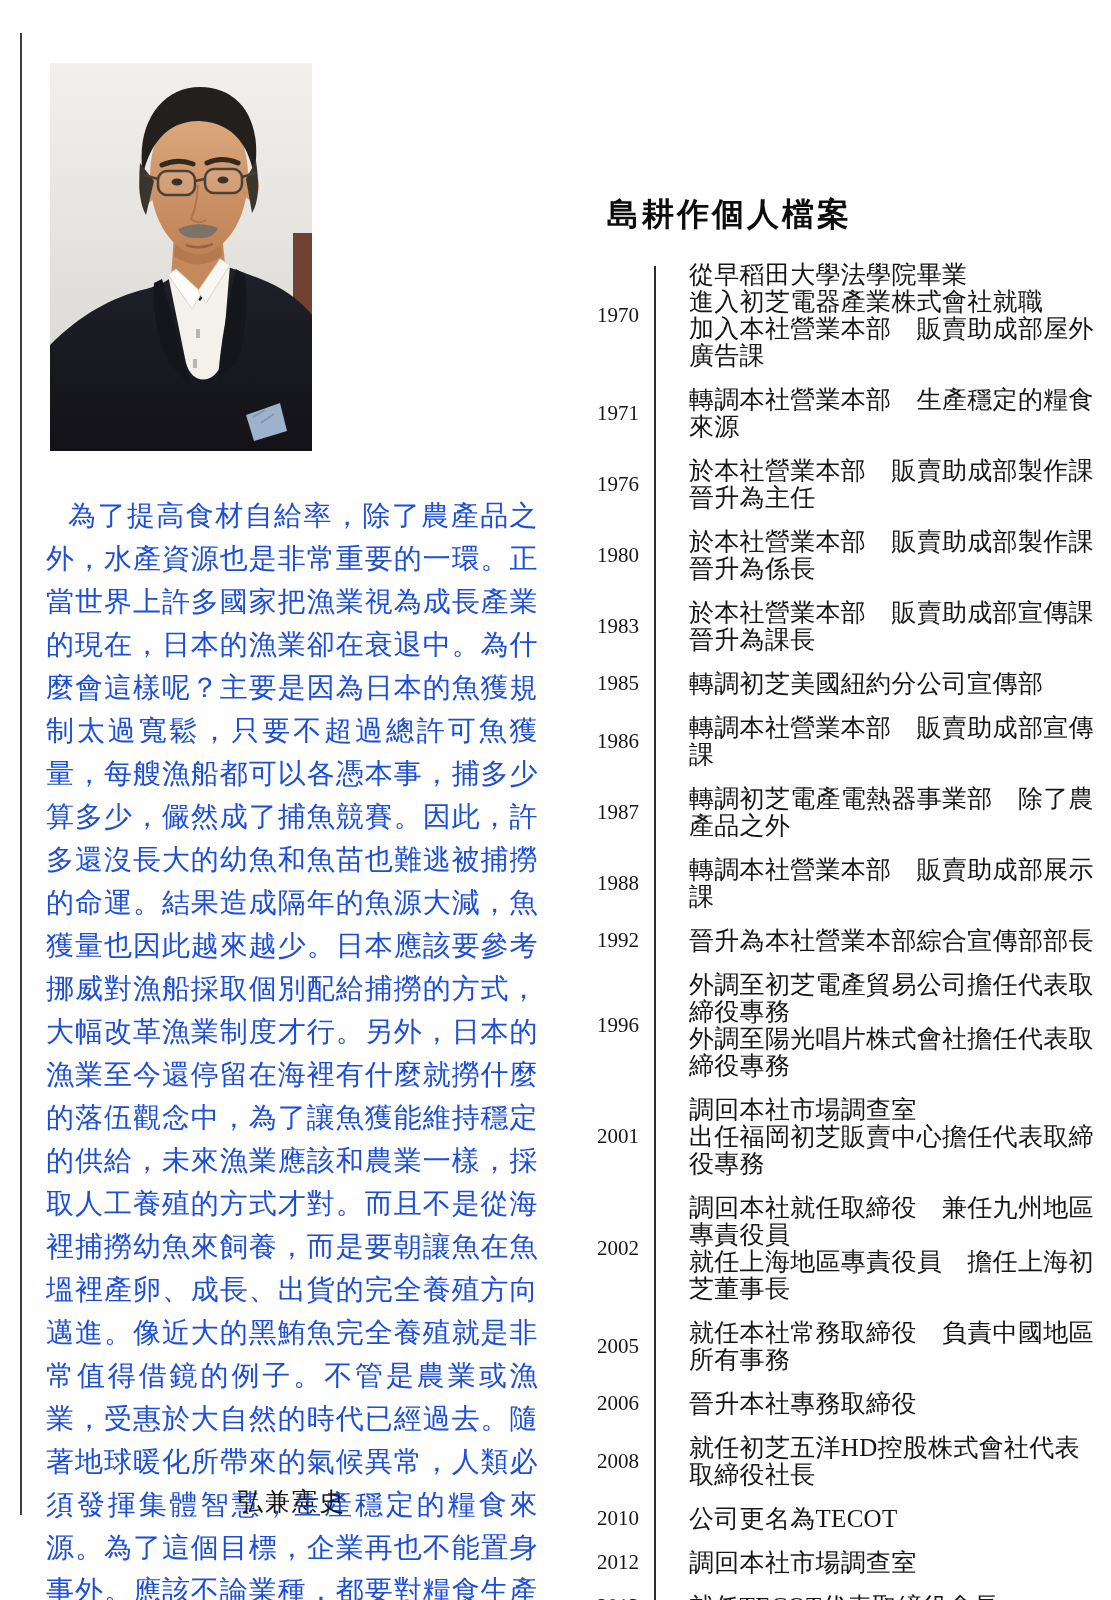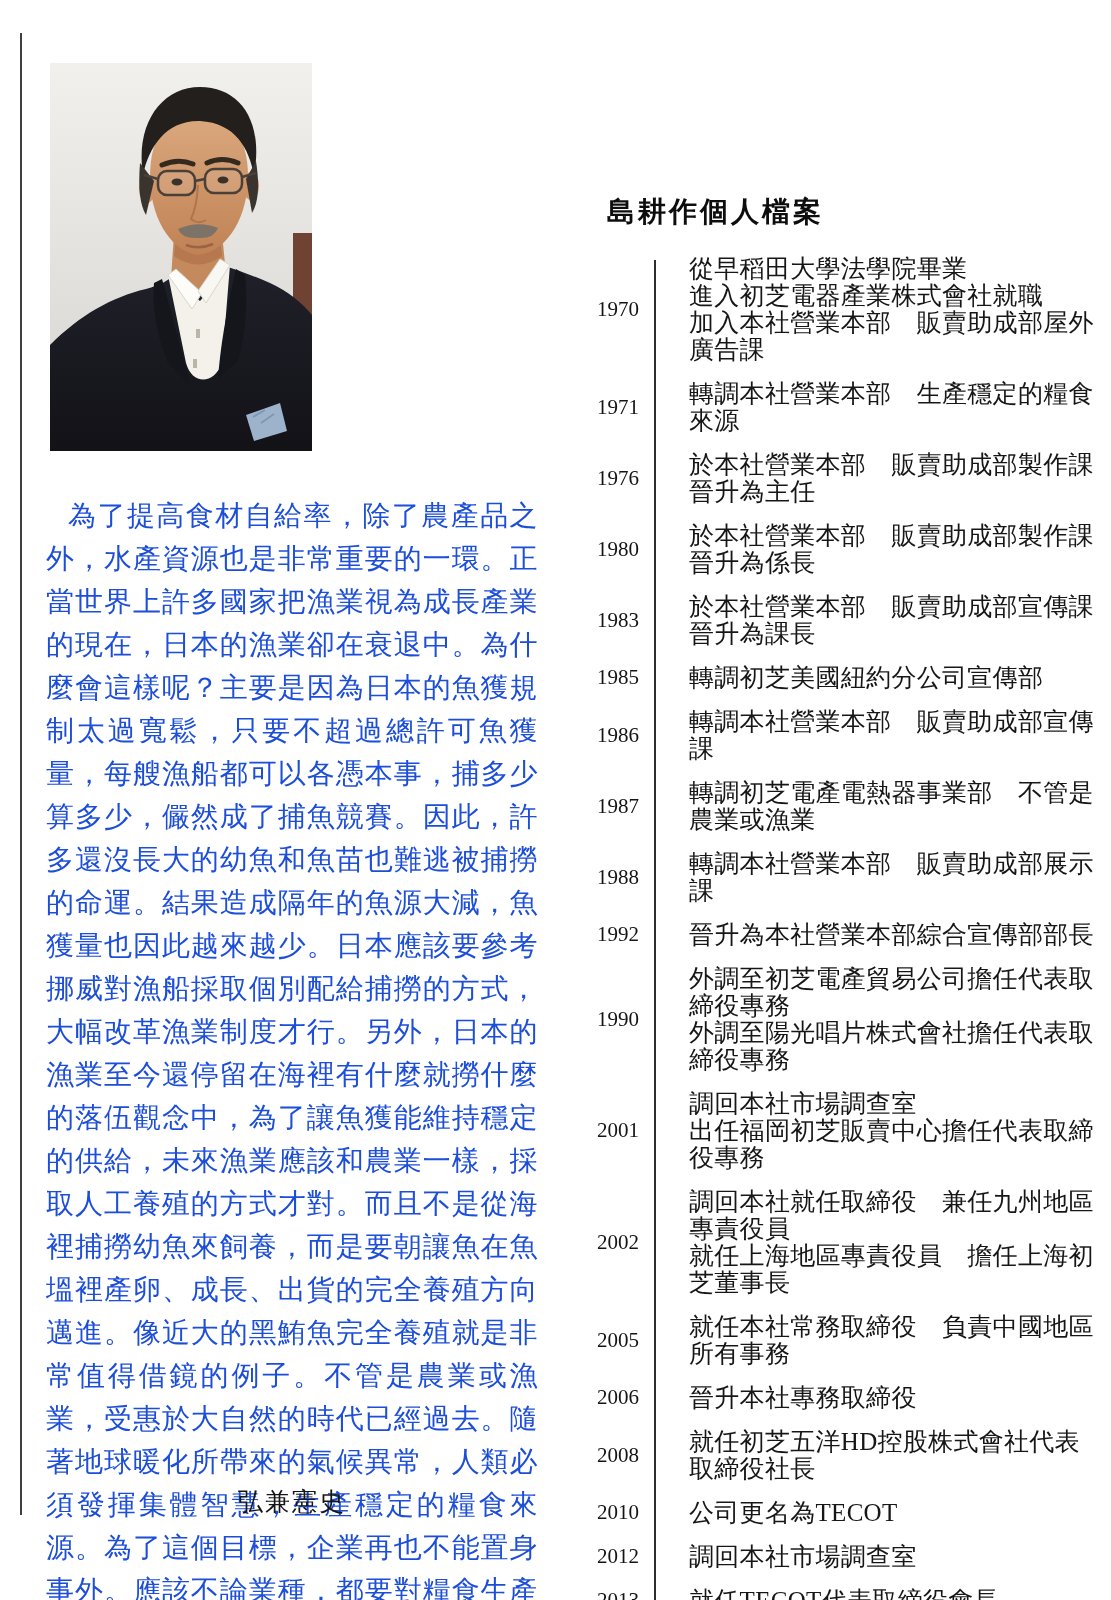--- a/index.html
+++ b/index.html
@@ -57,21 +57,21 @@
 
   .profile {
     position: absolute;
     left: 593px;
     top: 193px;
     width: 510px;
   }
   .profile-title {
     font-family: Liberation Mono, monospace;
     font-weight: bold;
-    font-size: 28px;
+    font-size: 32px;
     letter-spacing: 3px;
     color: #0d0d0d;
     margin: 0 0 0 14px;
   }
   .timeline {
     position: relative;
     margin-top: 24px;
   }
   .timeline::before {
     content: "";
@@ -214,41 +214,41 @@
   <div class="entry">
     <div class="entry-year">1986</div>
     <div class="entry-lines">
           <div>轉調本社營業本部　販賣助成部宣傳課</div>
         </div>
   </div>
 
   <div class="entry">
     <div class="entry-year">1987</div>
     <div class="entry-lines">
-          <div>轉調初芝電產電熱器事業部　不管是農業或漁業</div>
+          <div>轉調初芝電產電熱器事業部　除了農產品之外</div>
         </div>
   </div>
 
   <div class="entry">
     <div class="entry-year">1988</div>
     <div class="entry-lines">
           <div>轉調本社營業本部　販賣助成部展示課</div>
         </div>
   </div>
 
 
   <div class="entry">
     <div class="entry-year">1992</div>
     <div class="entry-lines">
           <div>晉升為本社營業本部綜合宣傳部部長</div>
         </div>
   </div>
 
   <div class="entry">
-    <div class="entry-year">1990</div>
+    <div class="entry-year">1996</div>
     <div class="entry-lines">
           <div>外調至初芝電產貿易公司擔任代表取締役專務</div>
           <div>外調至陽光唱片株式會社擔任代表取締役專務</div>
         </div>
   </div>
 
   <div class="entry">
     <div class="entry-year">2001</div>
     <div class="entry-lines">
           <div>調回本社市場調查室</div>

